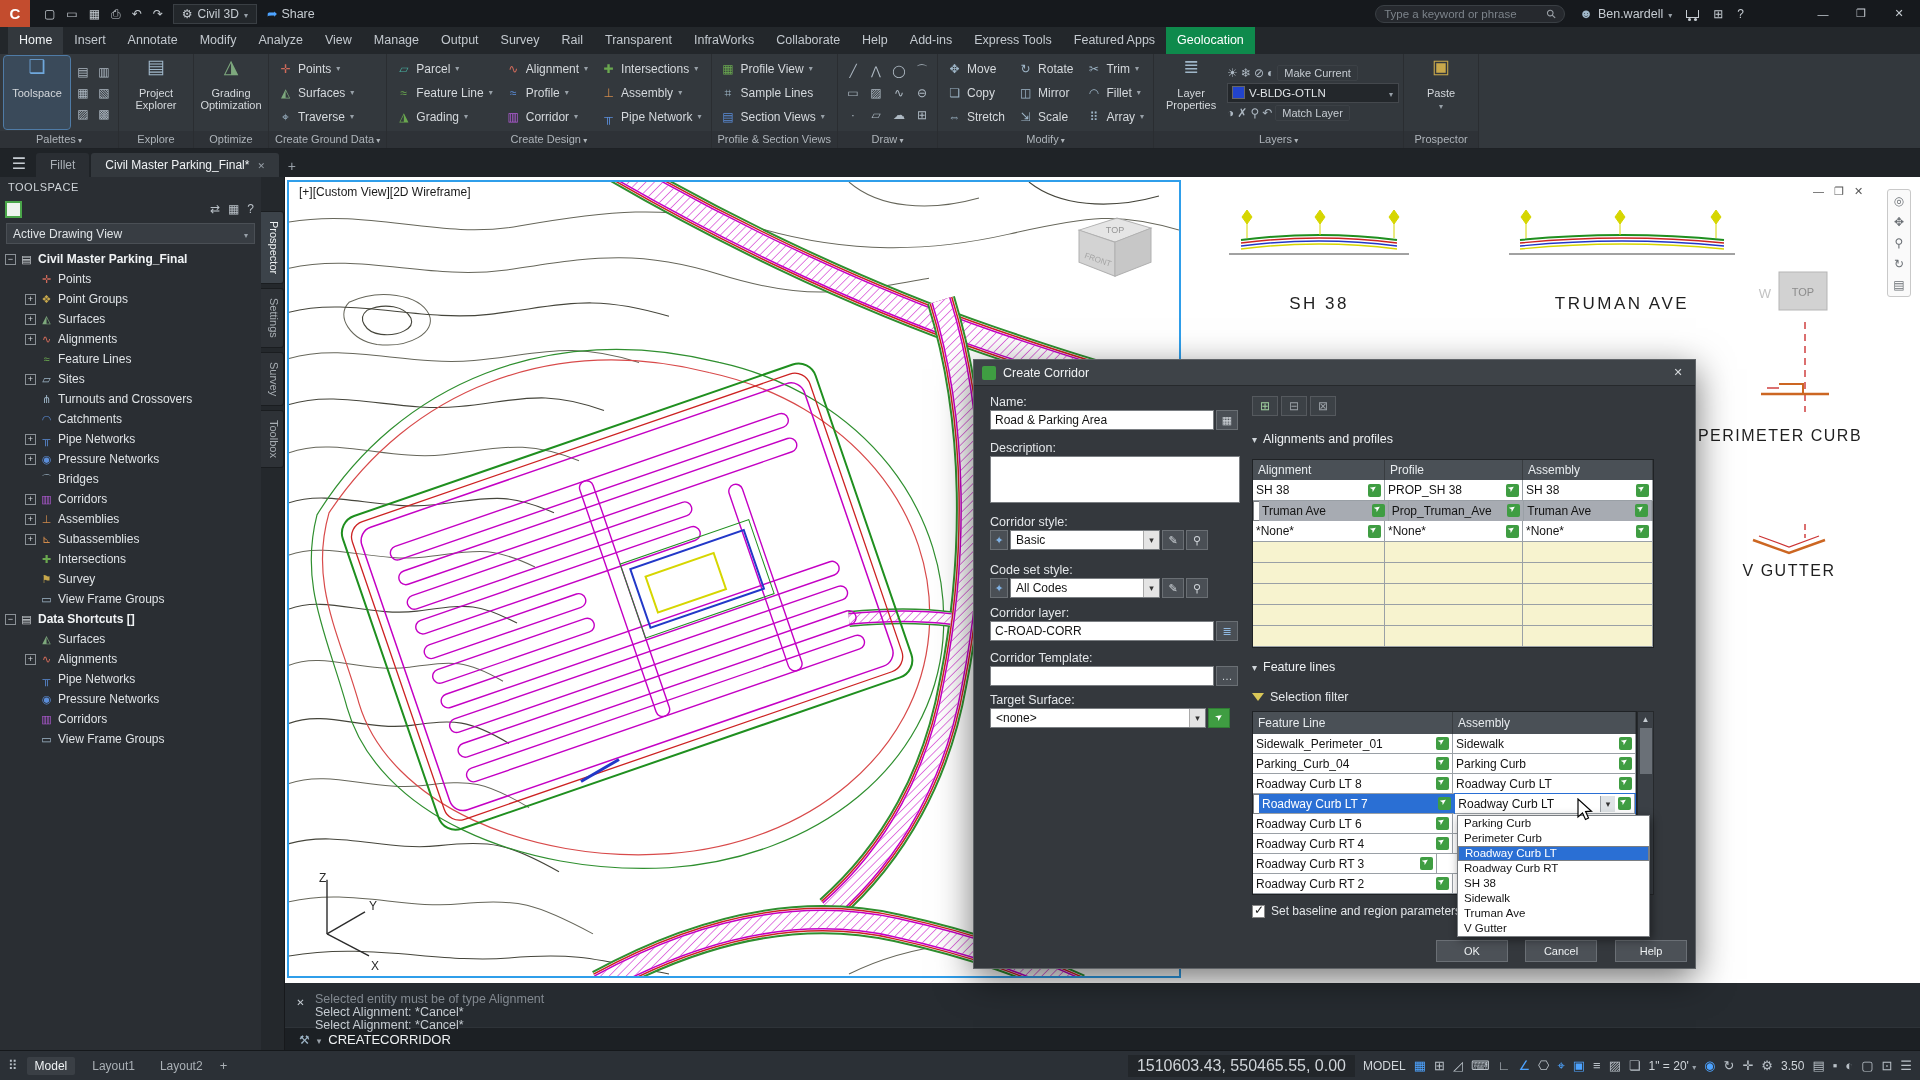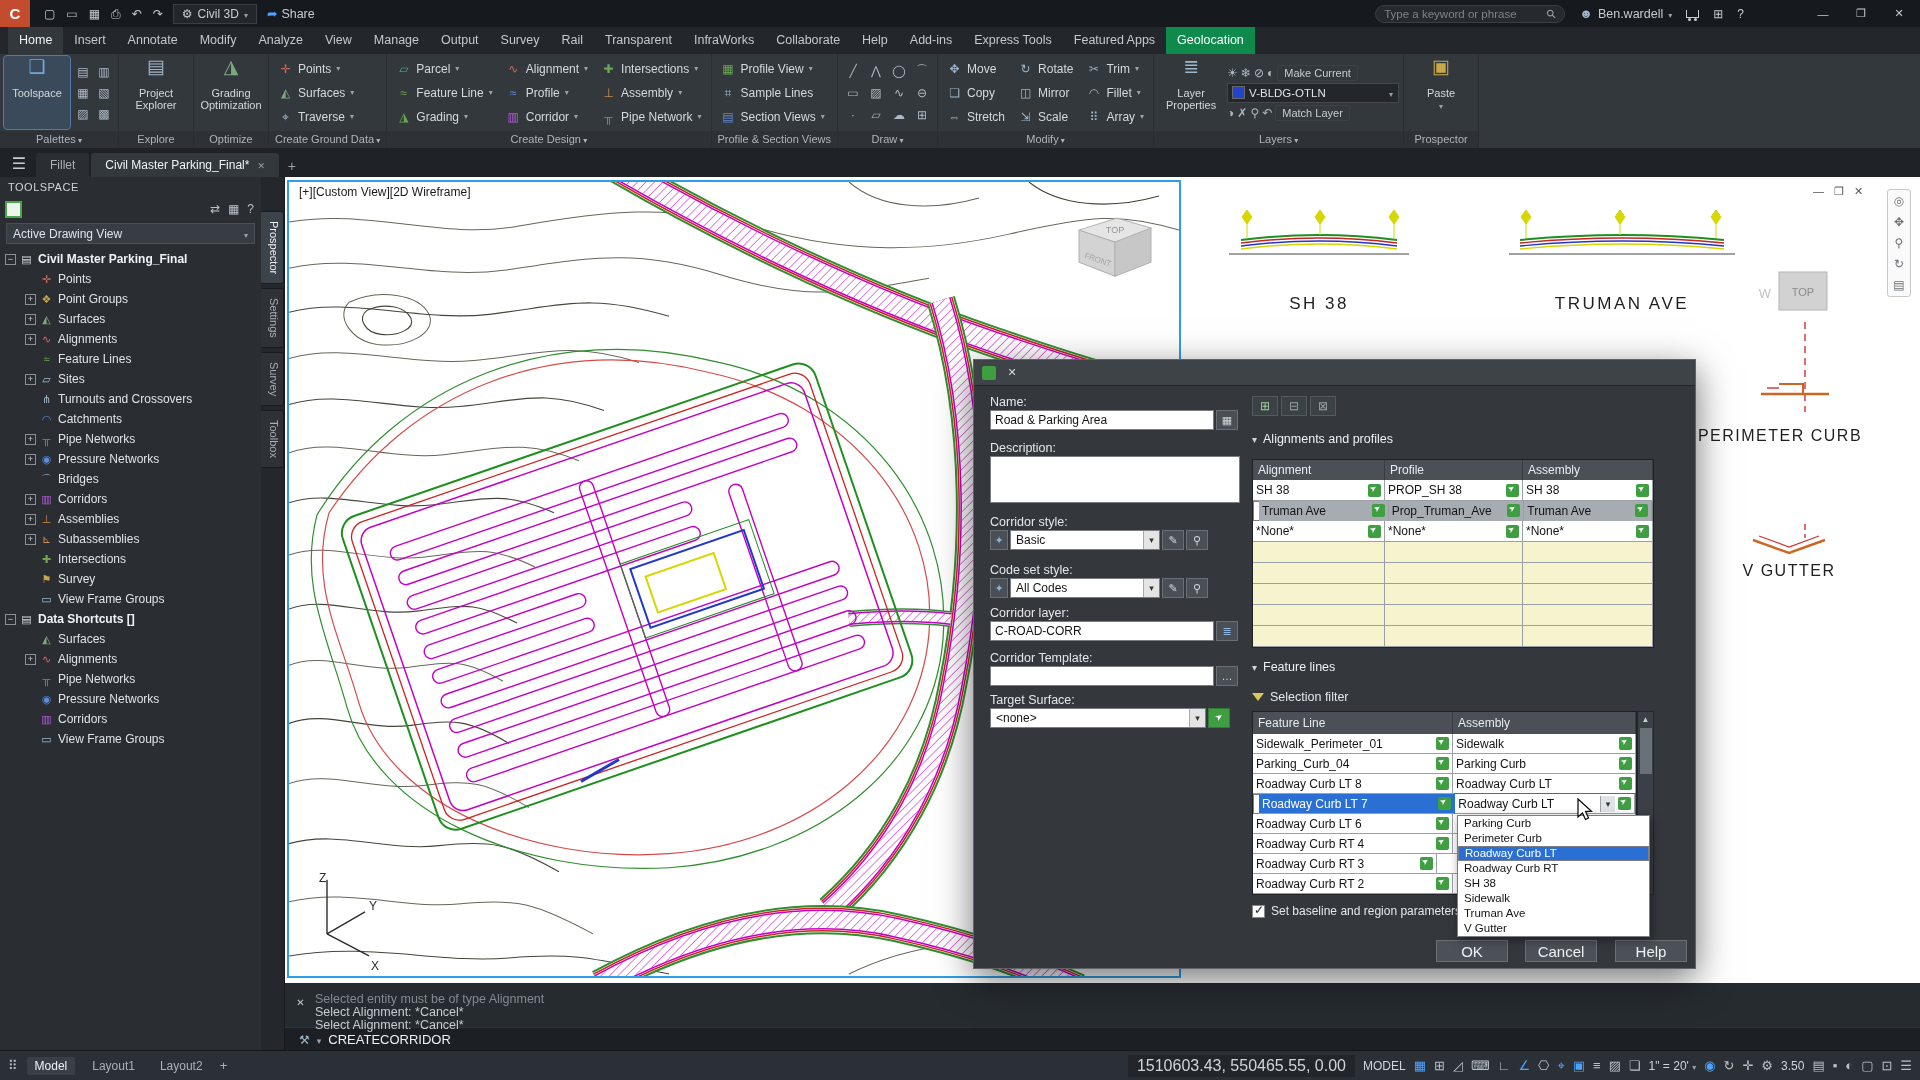--- a/index.html
+++ b/index.html
@@ -171,21 +171,21 @@
 .ccaret{display:none;margin-left:auto;width:15px;height:16px;background:#dfe3e6;border-left:1px solid #9aa0a6;align-items:center;justify-content:center}
 .ccaret::before{content:"▾";font-size:9px;color:#333}
 .frowf.sel .ccaret{display:flex}
 .fscroll{position:absolute;left:663px;top:351px;width:17px;height:184px;background:#3b4046;border:1px solid #26292c}
 .fs-up,.fs-down{position:absolute;left:0;width:15px;height:14px;display:flex;align-items:center;justify-content:center;color:#c6ccd2;font-size:8px}
 .fs-up{top:0}.fs-down{bottom:0}
 .fs-thumb{position:absolute;left:2px;top:16px;width:12px;height:46px;background:#6a7077}
 .cbrow{position:absolute;left:278px;top:544px;display:flex;align-items:center;gap:6px;font-size:12px}
 .cb{width:13px;height:13px;background:#fff;border:1px solid #888;position:relative}
 .cb::before{content:"✓";position:absolute;left:1px;top:-3px;font-size:12px;color:#222}
-.dbtn{position:absolute;top:580px;width:72px;height:22px;background:#4c5157;border:1px solid #6a6f75;color:#eef1f3;font-size:15px;display:flex;align-items:center;justify-content:center}
+.dbtn{position:absolute;top:580px;width:72px;height:22px;background:#4c5157;border:1px solid #6a6f75;color:#eef1f3;font-size:11px;display:flex;align-items:center;justify-content:center}
 
 .popup{position:fixed;left:1457px;top:815px;width:193px;background:#fff;border:1px solid #7a7e82;z-index:55;box-shadow:2px 3px 9px rgba(0,0,0,.45)}
 .pitem{height:15px;line-height:15px;font-size:11.5px;color:#141414;padding:0 6px;white-space:nowrap}
 .pitem.sel{background:#2a6fd4;color:#fff}
 .cursor{position:fixed;left:1577px;top:798px;z-index:60}
 </style>
 </head>
 <body>
 
 <div class="titlebar">
@@ -966,20 +966,21 @@
         <span class="sic">▢</span>
         <span class="sic">⊡</span>
         <span class="sic">☰</span>
       </span>
   </div>
 </div>
 
 <div class="dlg">
   <div class="dlg-title">
     <span class="dico"></span>
+    <span class="dtxt">Create Corridor</span>
     <span class="dclose"></span>
   </div>
 
   <div class="flabel" style="top:35px">Name:</div>
   <div class="frow" style="top:50px">
     <input class="txt" style="width: 224px;" value="Road &amp; Parking Area">
     <span class="sq ic-grid"></span>
   </div>
   <div class="flabel" style="top:81px">Description:</div>
   <div class="frow" style="top:96px">

